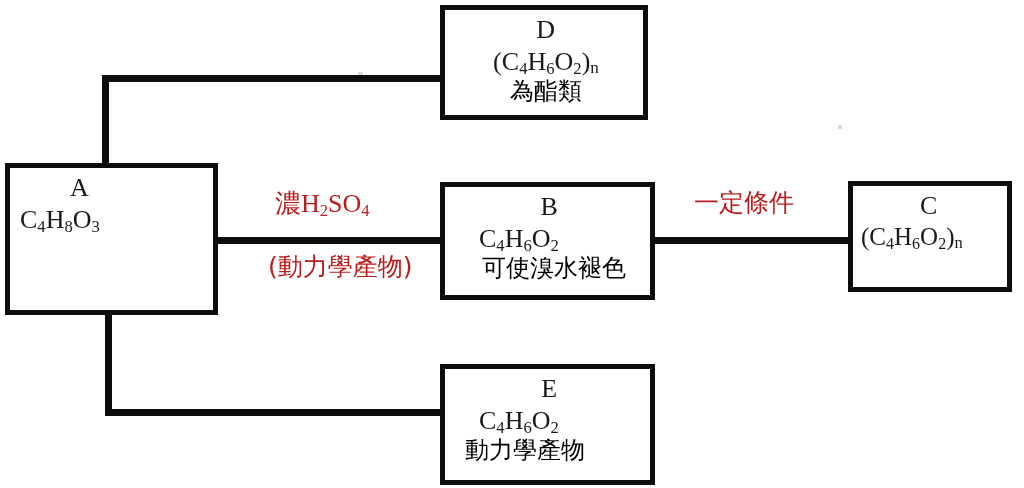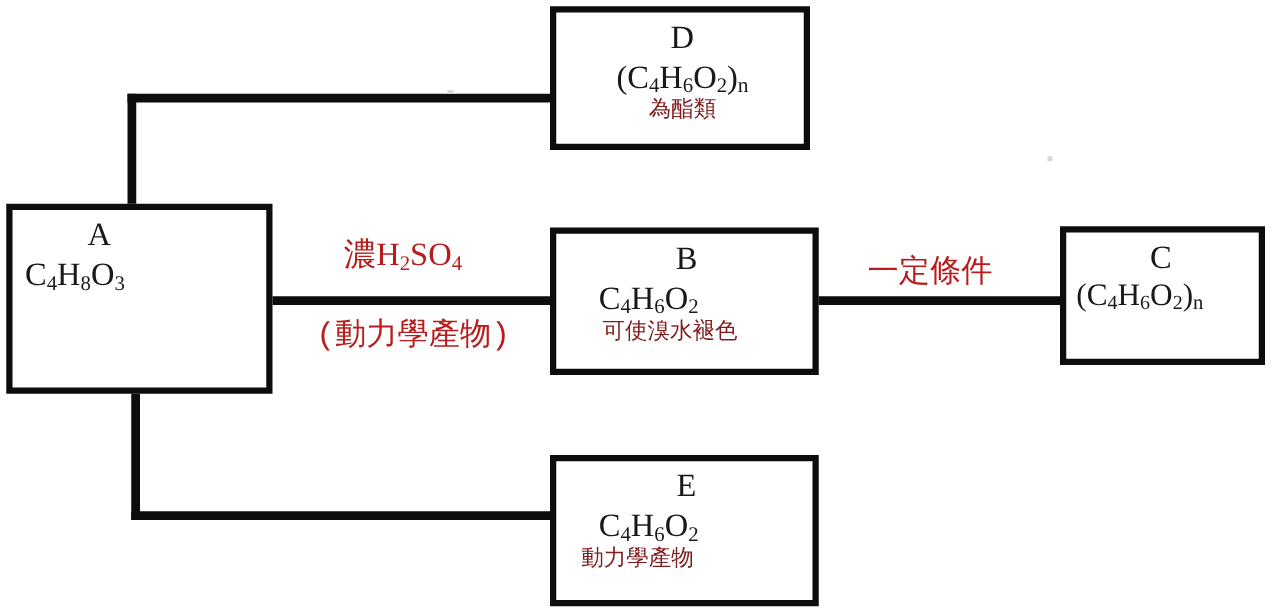--- a/index.html
+++ b/index.html
@@ -34,22 +34,22 @@
     text-align: center;
     font-size: 26px;
     letter-spacing: 0.5px;
   }
   .node .line.formula {
     text-align: left;
     font-size: 26px;
   }
   .node .line.desc {
     text-align: left;
-    font-size: 18px;
-    color: #7f1d1d;
+    font-size: 24px;
+    color: #000000;
     font-family: Liberation Sans, sans-serif;
     line-height: 1.18;
     white-space: normal;
   }
   sub {
     font-size: 0.64em;
     vertical-align: -0.22em;
     line-height: 0;
   }
   .sup-n {
@@ -138,17 +138,17 @@
     <div class="line formula" style="padding-left:20px;">
       <span>C</span><sub>4</sub><span>H</span><sub>6</sub><span>O</span><sub>2</sub>
     </div>
     <div class="line desc" style="padding-left:6px;">動力學產物</div>
   </div>
 
   <div class="edge-label serif" style="left:275px; top:186px;">
     <span>濃H</span><sub>2</sub><span>SO</span><sub>4</sub>
   </div>
 
-  <div class="edge-label sans" style="left:253px; top:250px;font-family:Liberation Mono, monospace;">(動力學產物)</div>
+  <div class="edge-label sans" style="left:268px; top:250px;">(動力學產物)</div>
 
-  <div class="edge-label sans" style="left:694px; top:200px;">一定條件</div>
+  <div class="edge-label sans" style="left:694px; top:186px;">一定條件</div>
 
 </div>
 
 </body></html>

